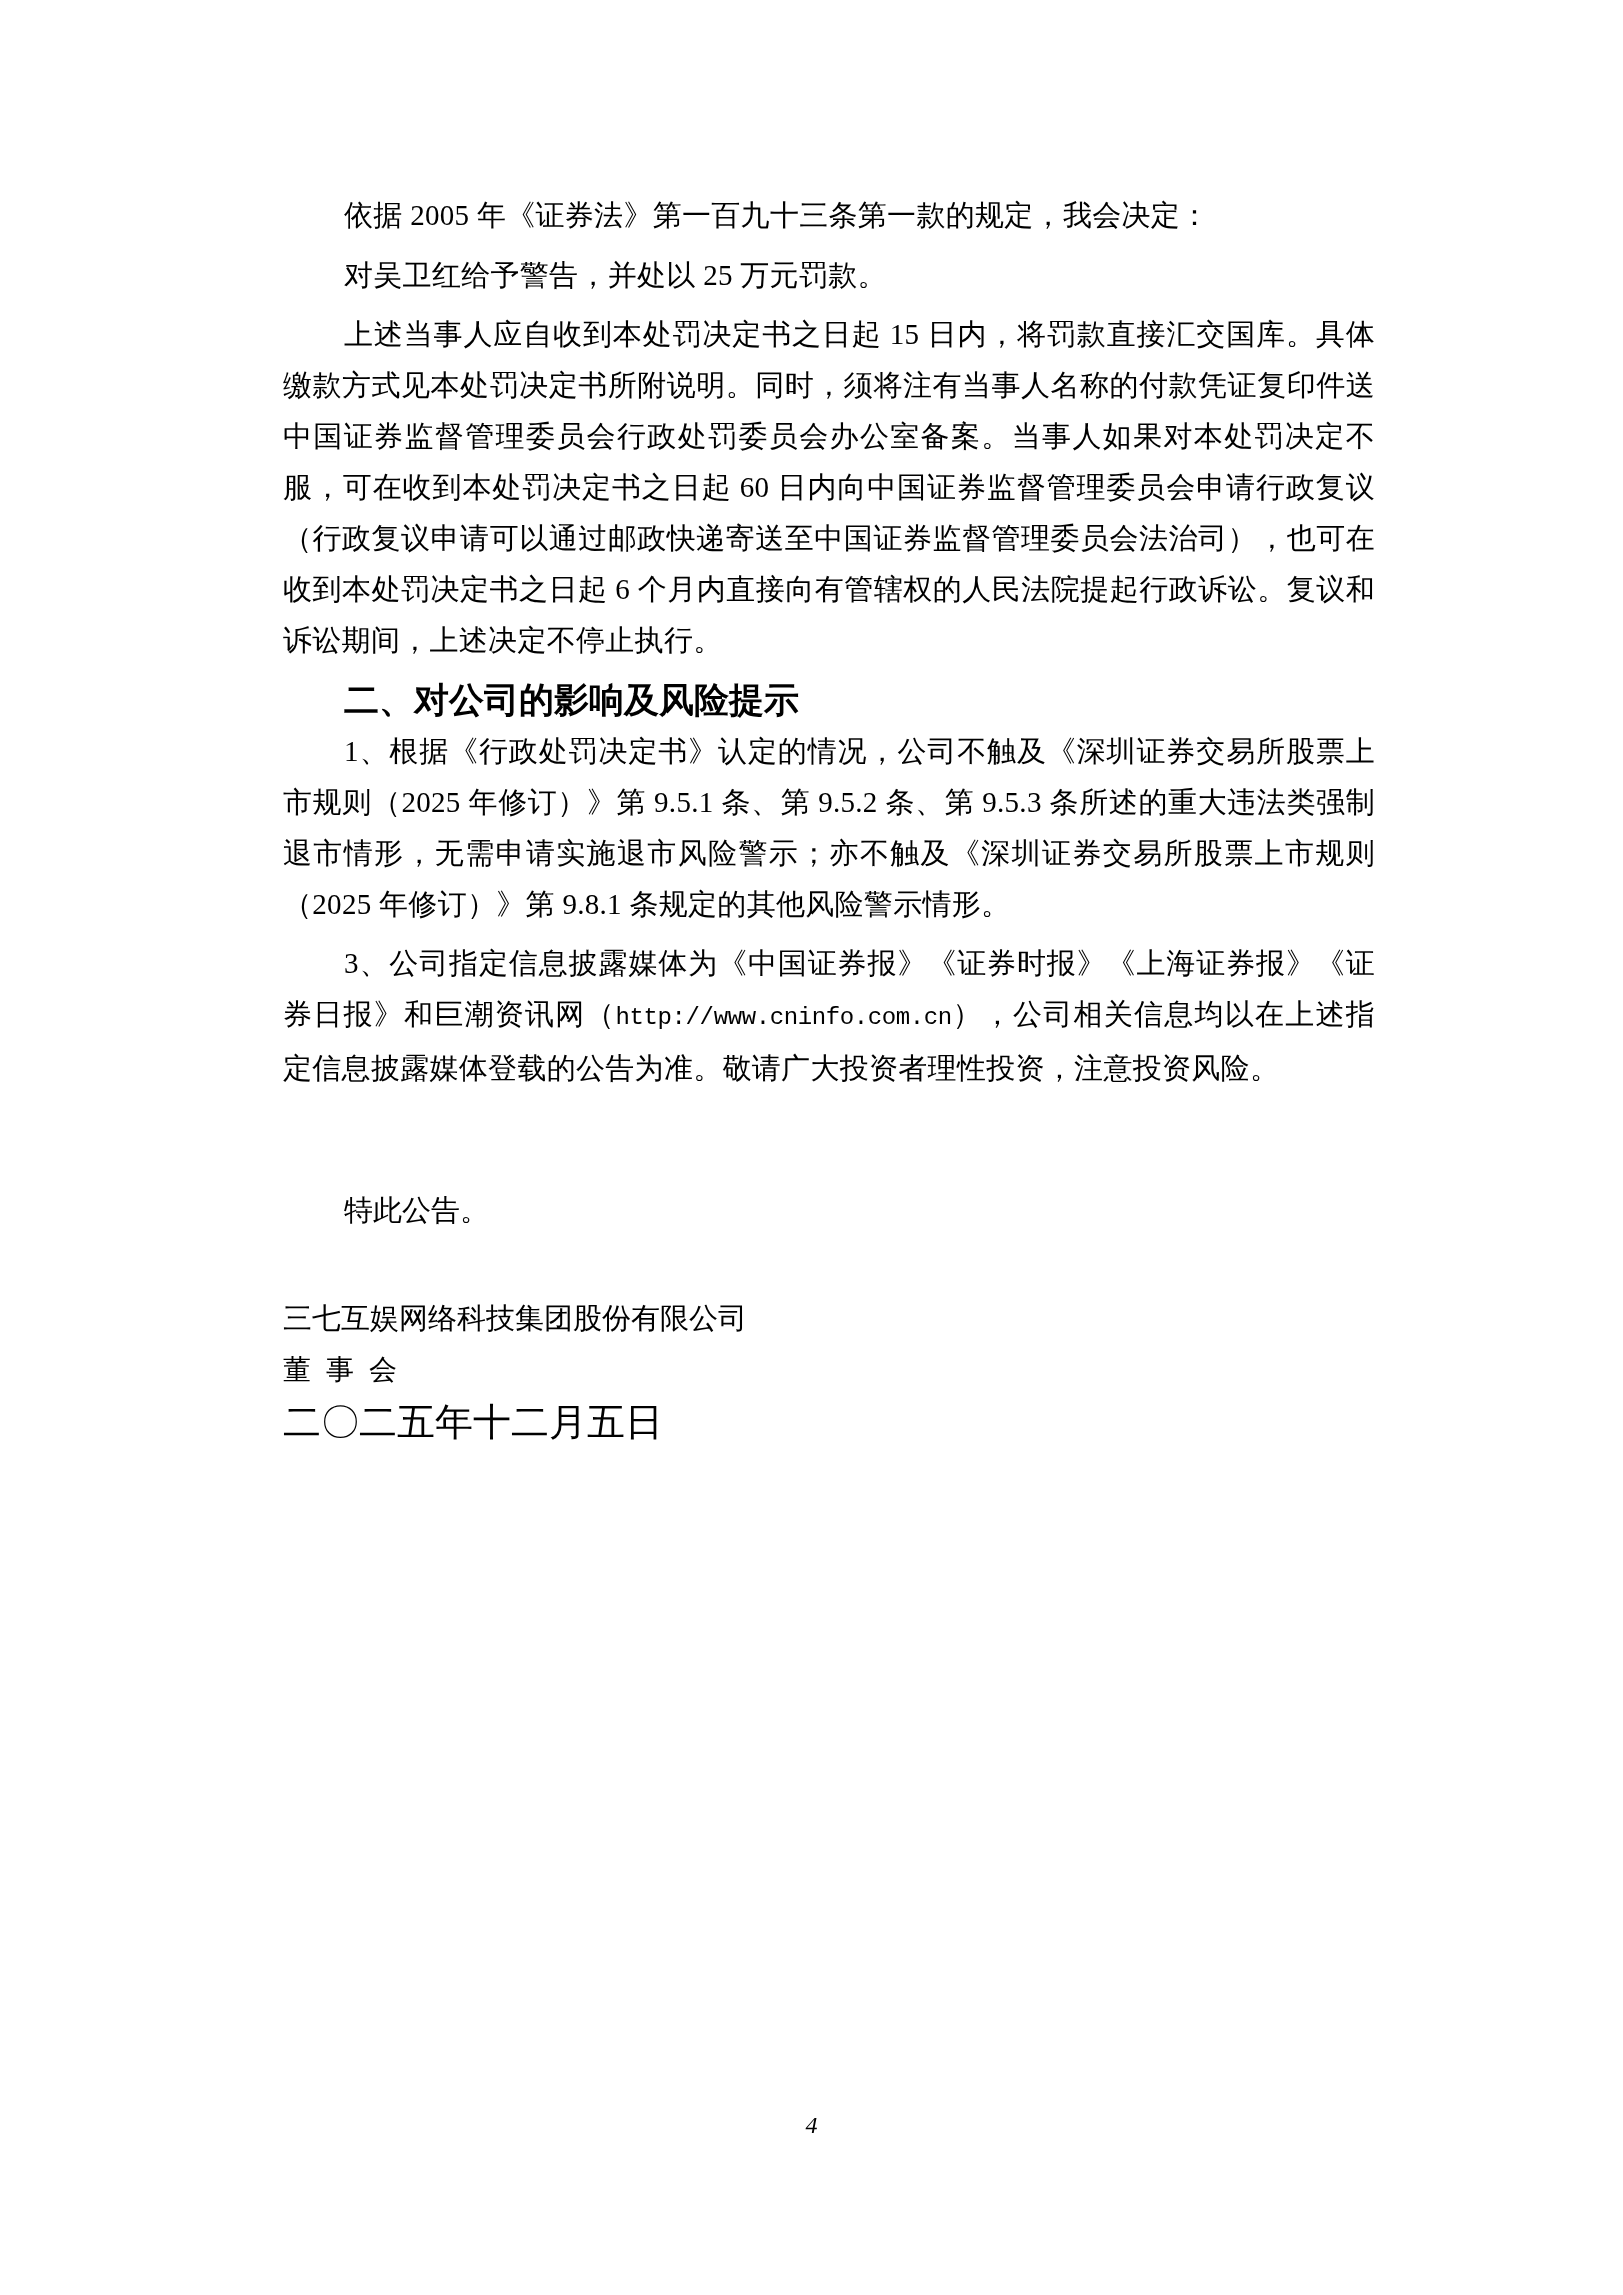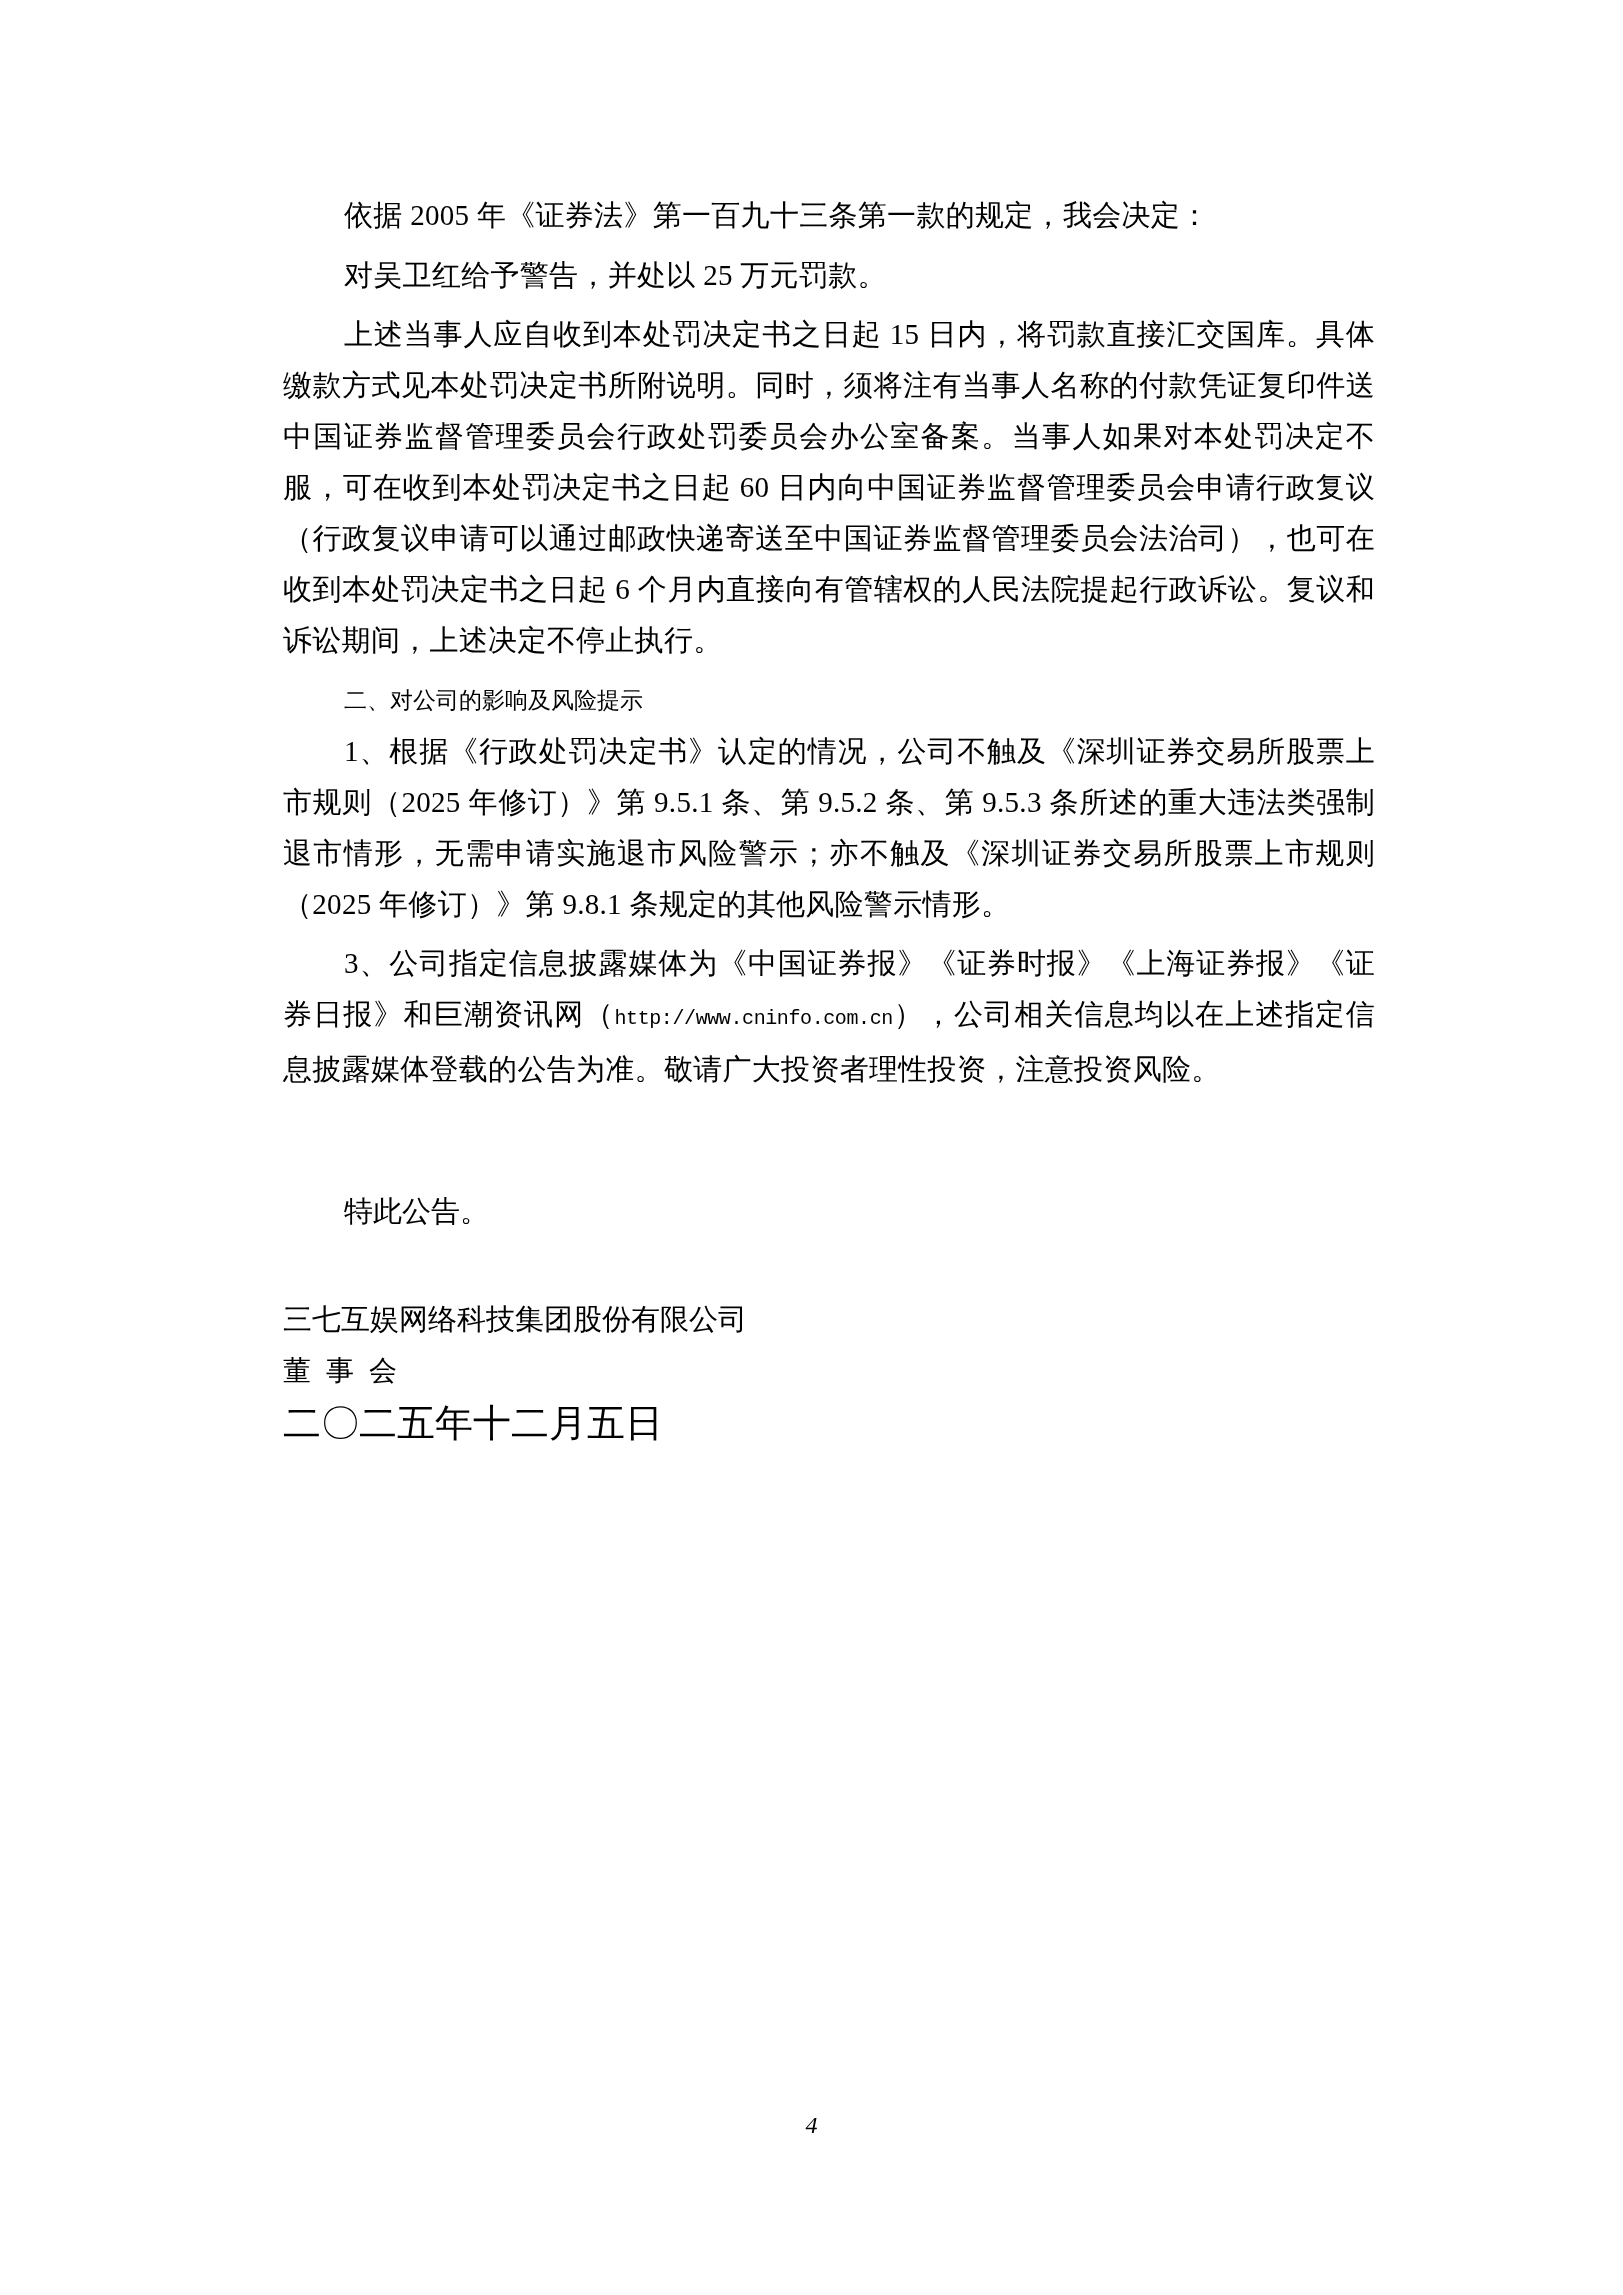--- a/index.html
+++ b/index.html
@@ -34,29 +34,29 @@
     margin: 0 0 0 0;
     letter-spacing: 0.3px;
   }
   .para + .para {
     margin-top: 8.5px;
   }
   .indent {
     text-indent: 61px;
   }
   .heading {
-    font-size: 23px;
+    font-size: 35px;
     line-height: 51px;
-    font-weight: normal;
+    font-weight: bold;
     text-indent: 61px;
     margin: 8.5px 0 0 0;
   }
   .mono {
     font-family: "Liberation Mono", "DejaVu Sans Mono", monospace;
-    font-size: 20px;
+    font-size: 24px;
     letter-spacing: -0.4px;
   }
   .spacer-lg {
     height: 91px;
   }
   .closing {
     font-size: 29px;
     line-height: 51px;
     text-indent: 61px;
     margin: 0;

